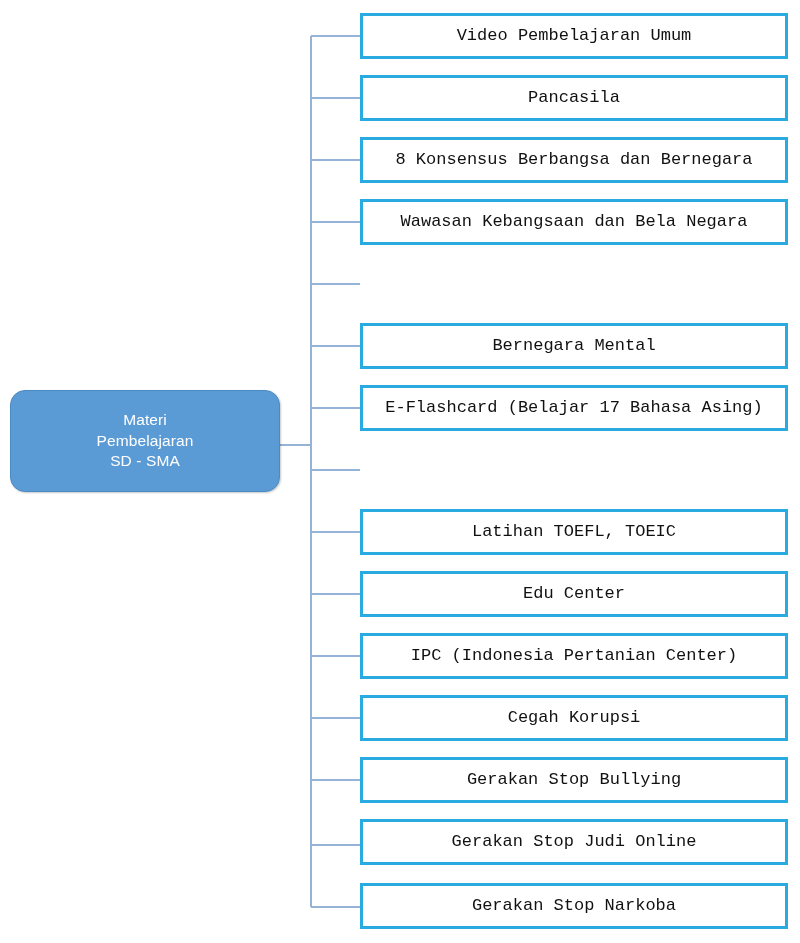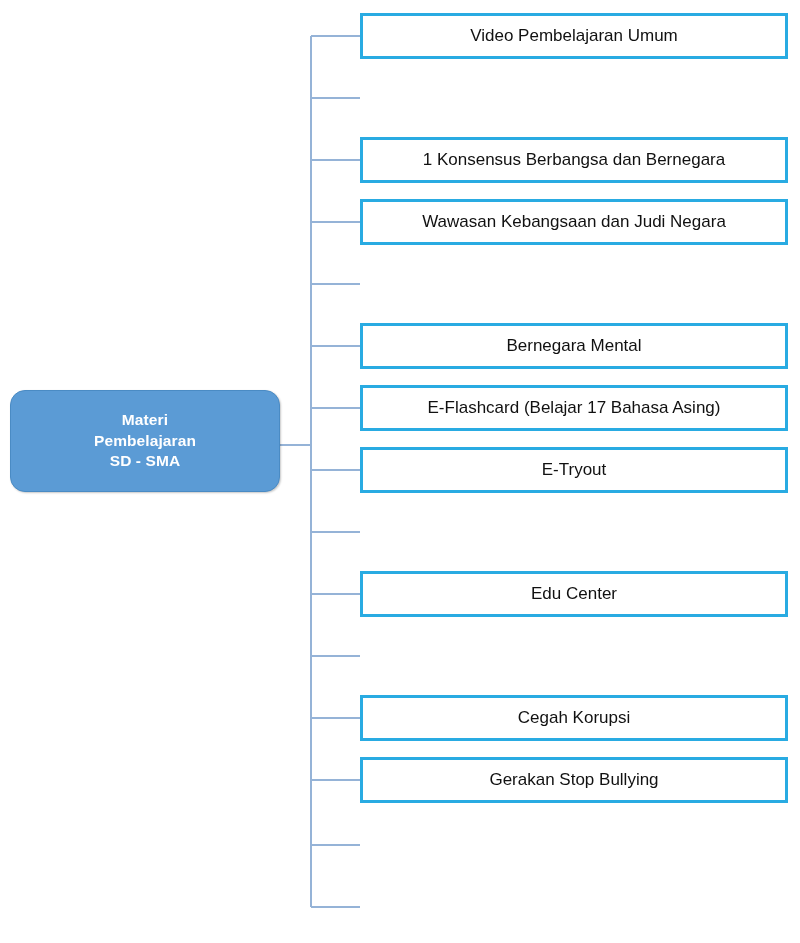--- a/index.html
+++ b/index.html
@@ -30,21 +30,21 @@
     background: #5B9BD5;
     border: 1px solid #4A8BC4;
     border-radius: 15px;
     display: flex;
     align-items: center;
     justify-content: center;
     box-shadow: 1px 1px 2px rgba(0,0,0,0.22);
   }
   .root-label {
     color: #ffffff;
-    font-weight: bold;
+    font-weight: normal;
     font-size: 15.5px;
     line-height: 1.32;
     text-align: center;
     letter-spacing: 0.1px;
     white-space: pre-line;
   }
 
   
   .connector-layer {
     position: absolute;
@@ -60,20 +60,21 @@
     position: absolute;
     left: 360px;
     width: 428px;
     height: 46px;
     box-sizing: border-box;
     background: #ffffff;
     border: 3px solid #29ABE2;
     display: flex;
     align-items: center;
     justify-content: center;
+    font-family: Liberation Mono, monospace;
   }
   .child-label {
     color: #111111;
     font-size: 17px;
     line-height: 1.15;
     text-align: center;
     white-space: nowrap;
   }
 </style>
 </head>
@@ -108,38 +109,50 @@
 
   <div class="root-node">
     <div class="root-label">Materi
 Pembelajaran
 SD - SMA</div>
   </div>
 
   <div class="child-box" style="top:13px">
     <span class="child-label">Video Pembelajaran Umum</span>
   </div>
+  <div class="child-box" style="top:75px">
+    <span class="child-label">Pancasila</span>
+  </div>
   <div class="child-box" style="top:137px">
-    <span class="child-label">1 Konsensus Berbangsa dan Bernegara</span>
+    <span class="child-label">8 Konsensus Berbangsa dan Bernegara</span>
   </div>
   <div class="child-box" style="top:199px">
-    <span class="child-label">Wawasan Kebangsaan dan Judi Negara</span>
+    <span class="child-label">Wawasan Kebangsaan dan Bela Negara</span>
   </div>
   <div class="child-box" style="top:323px">
     <span class="child-label">Bernegara Mental</span>
   </div>
   <div class="child-box" style="top:385px">
     <span class="child-label">E-Flashcard (Belajar 17 Bahasa Asing)</span>
   </div>
-  <div class="child-box" style="top:447px">
-    <span class="child-label">E-Tryout</span>
+  <div class="child-box" style="top:509px">
+    <span class="child-label">Latihan TOEFL, TOEIC</span>
   </div>
   <div class="child-box" style="top:571px">
     <span class="child-label">Edu Center</span>
+  </div>
+  <div class="child-box" style="top:633px">
+    <span class="child-label">IPC (Indonesia Pertanian Center)</span>
   </div>
   <div class="child-box" style="top:757px">
     <span class="child-label">Gerakan Stop Bullying</span>
   </div>
   <div class="child-box" style="top:695px">
     <span class="child-label">Cegah Korupsi</span>
   </div>
+  <div class="child-box" style="top:819px">
+    <span class="child-label">Gerakan Stop Judi Online</span>
+  </div>
+  <div class="child-box" style="top:883px">
+    <span class="child-label">Gerakan Stop Narkoba</span>
+  </div>
 
 </div>
 
 </body></html>

